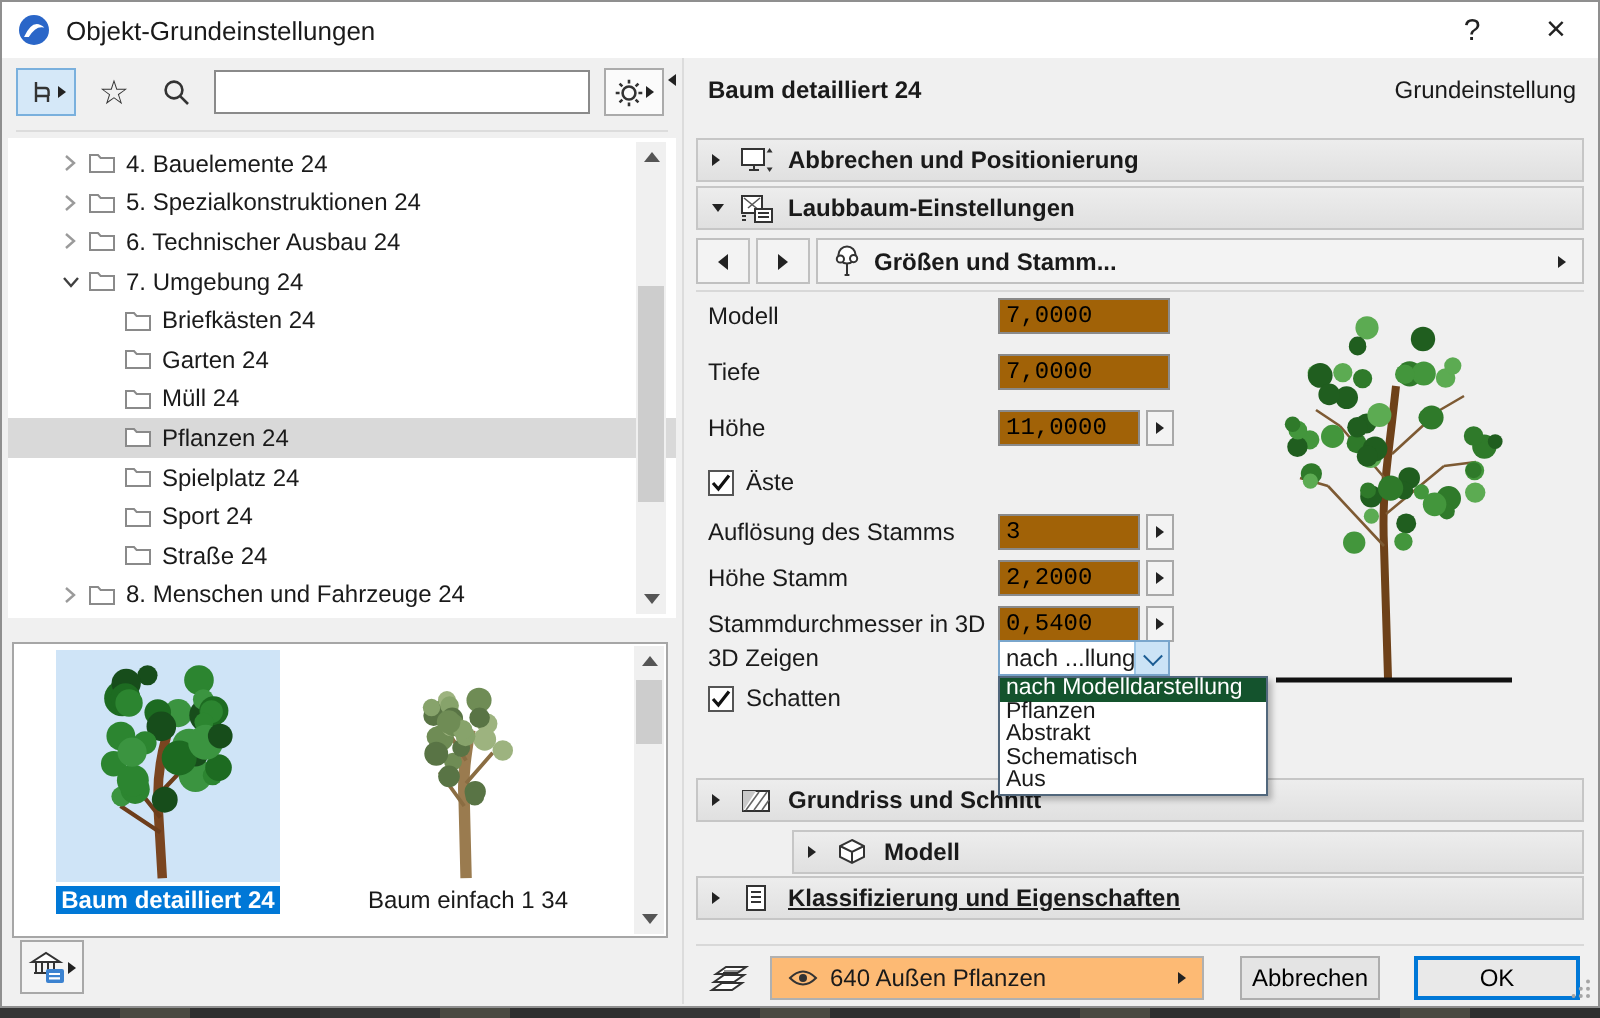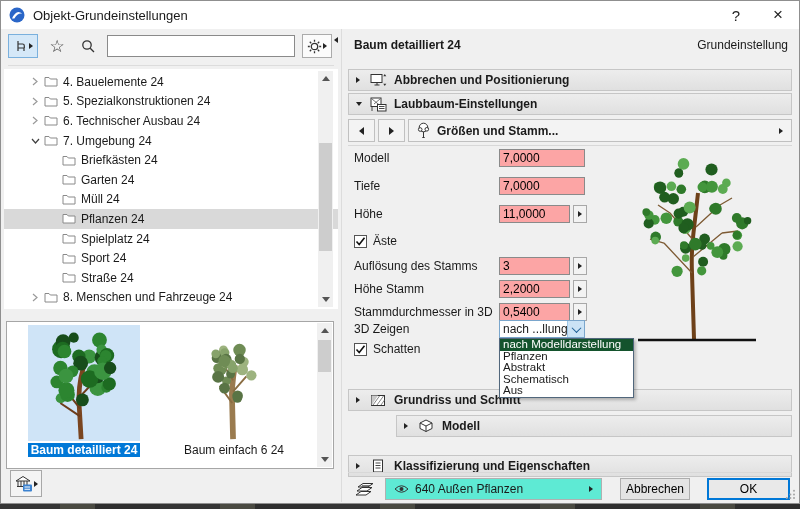--- a/index.html
+++ b/index.html
@@ -88,21 +88,21 @@
   .navrow { position:absolute; left:6px; right:6px; top:90px; height:23px; display:flex; gap:3px; }
   .nav-btn { width:27px; height:23px; border:1px solid #c0c0c0; background:#f3f3f3;
     display:flex; align-items:center; justify-content:center; }
   .page-btn { flex:1; height:23px; border:1px solid #c0c0c0; background:#f3f3f3;
     display:flex; align-items:center; gap:7px; padding:0 8px; font-weight:bold; }
   .page-btn .endarrow { margin-left:auto; }
   .nav-underline { position:absolute; left:6px; right:6px; top:116px; height:1px; background:#d8d8d8; }
 
   .frow { position:absolute; left:12px; display:flex; align-items:center; }
   .frow .flabel { width:145px; }
-  .num-input { height:18px; border:1px solid #8a8a8a; background:#fca5a5; font-family:Liberation Sans, sans-serif;
+  .num-input { height:18px; border:1px solid #8a8a8a; background:#a16207; font-family:Liberation Mono, monospace;
     font-size:12px; padding:0 3px; outline:none; }
   .w-wide { width:86px; } .w-narrow { width:71px; }
   .flyout-btn { width:14px; height:18px; margin-left:3px; border:1px solid #a8a8a8; background:#f3f3f3;
     display:flex; align-items:center; justify-content:center; }
   .chk { width:13px; height:13px; border:1px solid #555; background:#fff; margin-right:6px;
     display:flex; align-items:center; justify-content:center; }
 
   .combo { width:86px; height:18px; border:1px solid #7aa6cc; background:#fff; display:flex; align-items:center; }
   .combo .cval { flex:1; padding:0 3px; white-space:nowrap; overflow:hidden; }
   .combo .carrow { width:17px; height:16px; background:#cbe3f6; border-left:1px solid #9ec7e8;
@@ -114,21 +114,21 @@
     border:1px solid #51677c; z-index:20; font-size:11.5px; box-shadow:2px 2px 3px rgba(0,0,0,.25); }
   .dditem { padding:0 3px; line-height:11.6px; height:11.6px; white-space:nowrap; }
   .dditem.sel { background:#14532d; color:#fff; }
 
   .preview-3d { position:absolute; left:252px; top:112px; width:205px; height:212px; }
 
   .bottom-divider { position:absolute; left:6px; right:6px; top:443px; height:1px; background:#d8d8d8; }
   .footer { position:absolute; left:0; right:0; top:449px; height:23px; }
   .layers-ico { position:absolute; left:11px; top:3px; }
   .layer-btn { position:absolute; left:43px; top:0; width:217px; height:22px;
-    border:1px solid #b0b0b0; background:#5eead4; display:flex; align-items:center; gap:6px; padding:0 8px; }
+    border:1px solid #b0b0b0; background:#fdba74; display:flex; align-items:center; gap:6px; padding:0 8px; }
   .layer-btn .endarrow { margin-left:auto; }
   .btn { position:absolute; top:0; height:22px; border:1px solid #adadad; background:#e4e4e4;
     display:flex; align-items:center; justify-content:center; font-family:inherit; font-size:12px; }
   .btn-cancel { left:278px; width:70px; }
   .btn-ok { left:365px; width:83px; border:1px solid #0078d7; box-shadow:inset 0 0 0 1px #0078d7; background:#e9e9e9; }
   .grip { position:absolute; right:2px; bottom:2px; }
 
   .bg-strip { position:absolute; left:0; bottom:0; width:800px; height:5px;
     background:repeating-linear-gradient(90deg,#353535 0 60px,#4a4a42 60px 95px,#2e2e2e 95px 160px); }
 
@@ -389,21 +389,21 @@
                 <circle cx="51.1" cy="33.6" r="5.4" fill="#597445"></circle>
                 <circle cx="41.4" cy="49.5" r="4.7" fill="#597445"></circle>
                 <circle cx="43.7" cy="43.3" r="5.2" fill="#87a36b"></circle>
                 <circle cx="37.4" cy="37.5" r="5.8" fill="#6f8c55"></circle>
                 <circle cx="35.0" cy="64.4" r="5.7" fill="#597445"></circle>
                 <circle cx="42.2" cy="40.0" r="5.2" fill="#87a36b"></circle>
                 <circle cx="34.8" cy="35.8" r="6.2" fill="#6f8c55"></circle>
               </g>
           </svg>
         </div>
-        <div class="thumb-label">Baum einfach 6 24</div>
+        <div class="thumb-label">Baum einfach 1 34</div>
       </div>
 
       <div class="scrollbar sb-thumbs">
         <div class="sb-btn up">
             <span class="tri-u sb"></span>
           </div>
         <div class="sb-thumb" style="top:17px; height:32px;"></div>
         <div class="sb-btn down">
             <span class="tri-d sb"></span>
           </div>
@@ -633,21 +633,21 @@
           <span class="tri-r sm"></span>
         </span>
       <span class="acc-icon">
         <svg width="14" height="14" viewBox="0 0 14 14">
           <path d="M7 1 L13 4 V9.5 L7 12.5 L1 9.5 V4 Z" fill="#fff" stroke="#333"></path>
           <path d="M1 4 L7 7 L13 4 M7 7 V12.5" stroke="#333" fill="none"></path>
         </svg>
       </span>
       <span>Modell</span>
     </div>
-    <div class="acc-bar" style="top:426px;">
+    <div class="acc-bar" style="top:409px;text-decoration:underline;">
       <span class="exp">
           <span class="tri-r sm"></span>
         </span>
       <span class="acc-icon">
         <svg width="12" height="14" viewBox="0 0 12 14">
           <rect x="1.5" y="1" width="9" height="12" fill="#fff" stroke="#333"></rect>
           <path d="M3.5 4 H8.5 M3.5 6.5 H8.5 M3.5 9 H8.5" stroke="#333" stroke-width=".9"></path>
         </svg>
       </span>
       <span>Klassifizierung und Eigenschaften</span>

